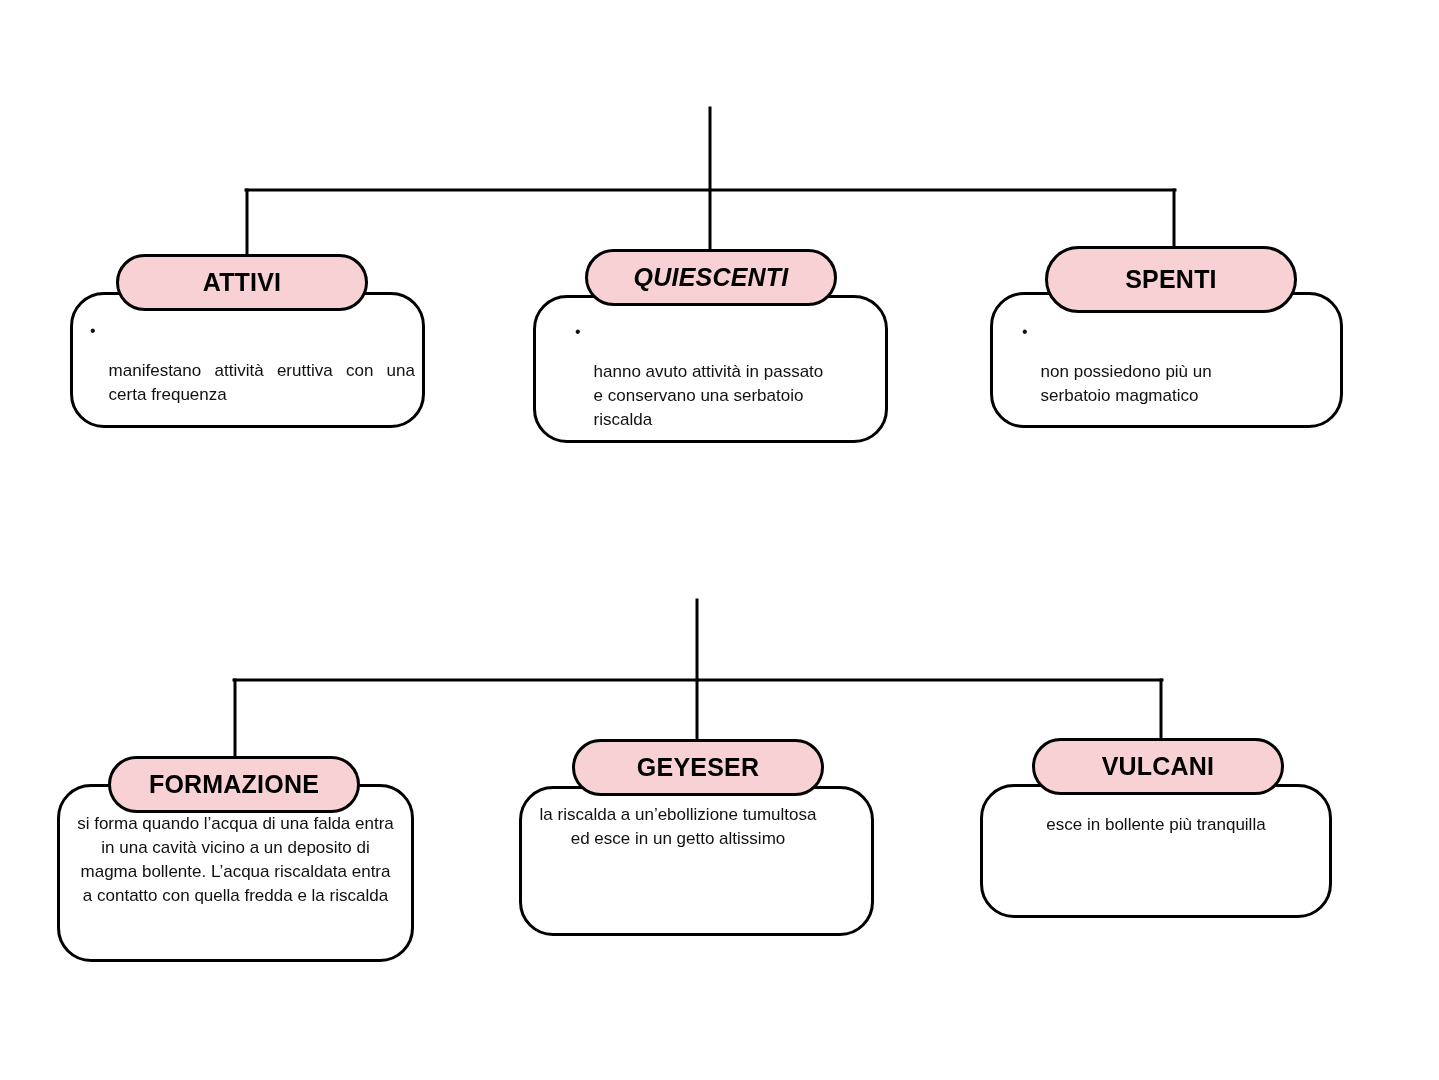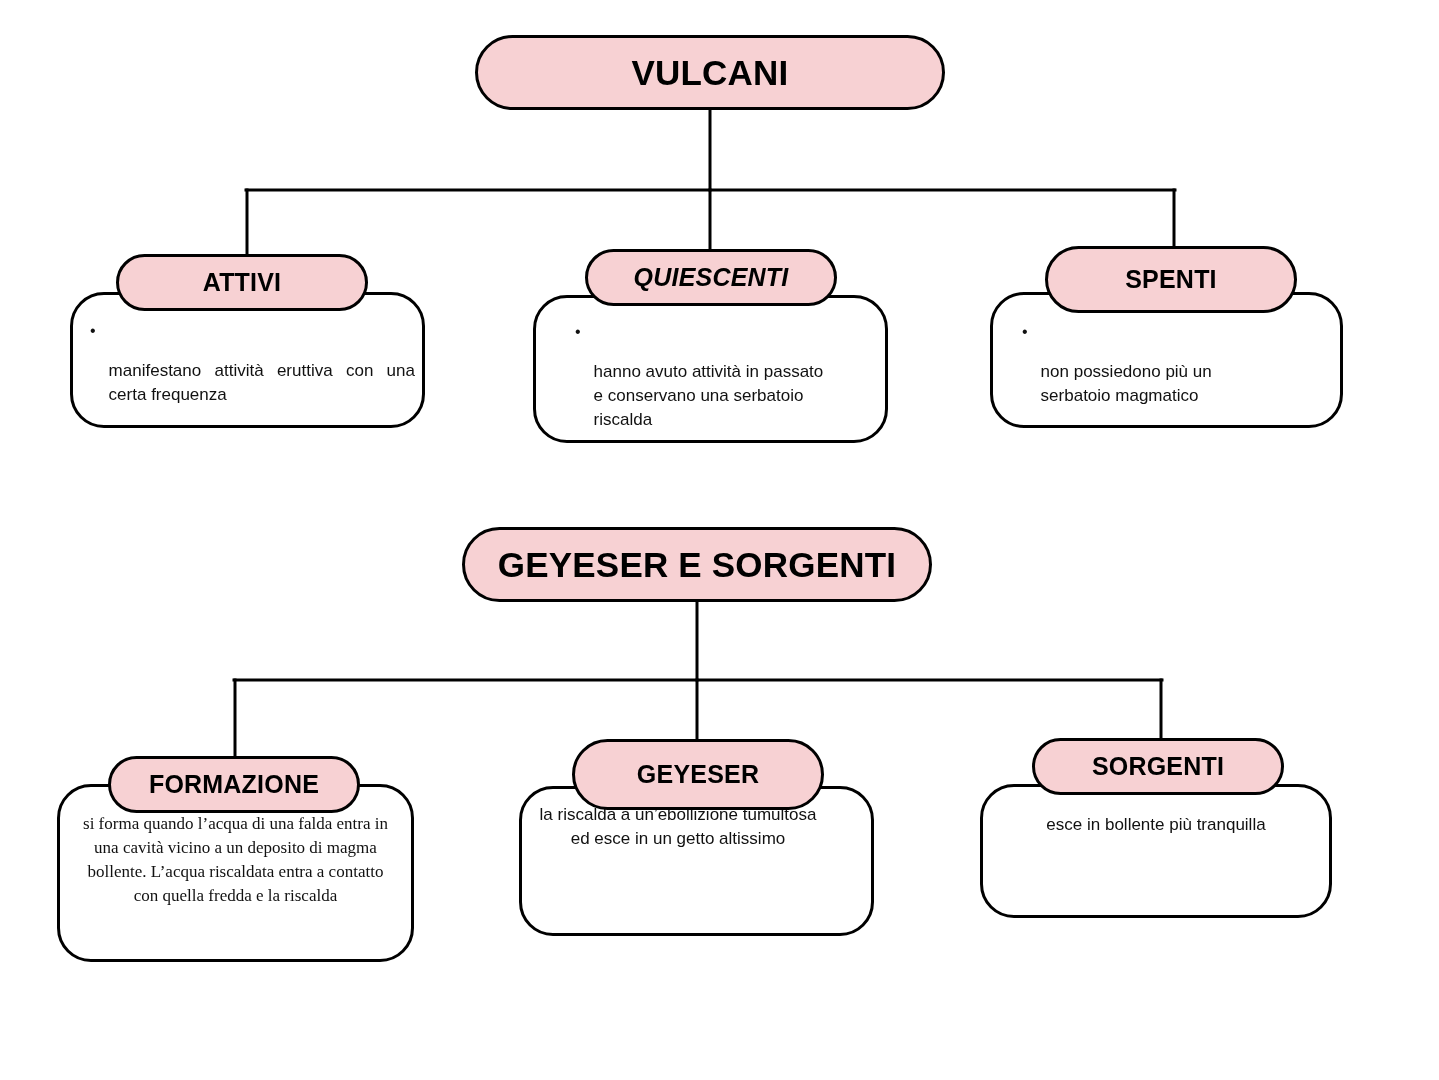--- a/index.html
+++ b/index.html
@@ -114,23 +114,20 @@
 
     <g stroke="#000000" stroke-width="3" fill="none" stroke-linecap="square">
       <line x1="697" y1="600" x2="697" y2="680"></line>
       <line x1="234" y1="680" x2="1162" y2="680"></line>
       <line x1="235" y1="680" x2="235" y2="785"></line>
       <line x1="697" y1="680" x2="697" y2="742"></line>
       <line x1="1161" y1="680" x2="1161" y2="785"></line>
     </g>
   </svg>
 
-  <div class="capsule root" style="left:475px; top:35px; width:470px; height:75px;">
-    <span>VULCANI</span>
-  </div>
 
   <div class="node">
     <div class="body-box" style="left:70px; top:292px; width:355px; height:136px;"></div>
     <div class="box-text bulleted justified" style="left:90px; top:320px; width:325px;">
       <span class="bullet">•</span>
       <span class="bullet-body">manifestano attività eruttiva con una certa frequenza</span>
     </div>
     <div class="capsule branch" style="left:116px; top:246px; width:252px; height:57px;margin-top:8px;">
       <span>ATTIVI</span>
     </div>
@@ -151,47 +148,44 @@
     <div class="body-box" style="left:990px; top:292px; width:353px; height:136px;"></div>
     <div class="box-text bulleted" style="left:1022px; top:321px; width:250px;">
       <span class="bullet">•</span>
       <span class="bullet-body">non possiedono più un serbatoio magmatico</span>
     </div>
     <div class="capsule branch" style="left:1045px; top:246px; width:252px; height:67px;">
       <span>SPENTI</span>
     </div>
   </div>
 
-  <div class="capsule root" style="left:462px; top:527px; width:470px; height:75px;">
-    <span>GEYESER E SORGENTI</span>
-  </div>
 
   <div class="node">
     <div class="body-box" style="left:57px; top:784px; width:357px; height:178px;"></div>
-    <div class="box-text centered" style="left:77px; top:812px; width:317px;font-family:Liberation Serif, serif;">
+    <div class="box-text centered" style="left:77px; top:812px; width:317px;">
       <span>si forma quando l’acqua di una falda entra in una cavità vicino a un deposito di magma bollente. L’acqua riscaldata entra a contatto con quella fredda e la riscalda</span>
     </div>
     <div class="capsule branch" style="left:108px; top:738px; width:252px; height:57px;margin-top:18px;">
       <span>FORMAZIONE</span>
     </div>
   </div>
 
   <div class="node">
     <div class="body-box" style="left:519px; top:786px; width:355px; height:150px;"></div>
     <div class="box-text centered" style="left:528px; top:803px; width:300px;">
       <span>la riscalda a un’ebollizione tumultosa ed esce in un getto altissimo</span>
     </div>
-    <div class="capsule branch" style="left:572px; top:739px; width:252px; height:71px;">
+    <div class="capsule branch" style="left:572px; top:739px; width:252px; height:57px;">
       <span>GEYESER</span>
     </div>
   </div>
 
   <div class="node">
     <div class="body-box" style="left:980px; top:784px; width:352px; height:134px;"></div>
     <div class="box-text centered" style="left:1000px; top:813px; width:312px;">
       <span>esce in bollente più tranquilla</span>
     </div>
     <div class="capsule branch" style="left:1032px; top:738px; width:252px; height:57px;">
-      <span>SORGENTI</span>
+      <span>VULCANI</span>
     </div>
   </div>
 
 </div>
 
 </body></html>

